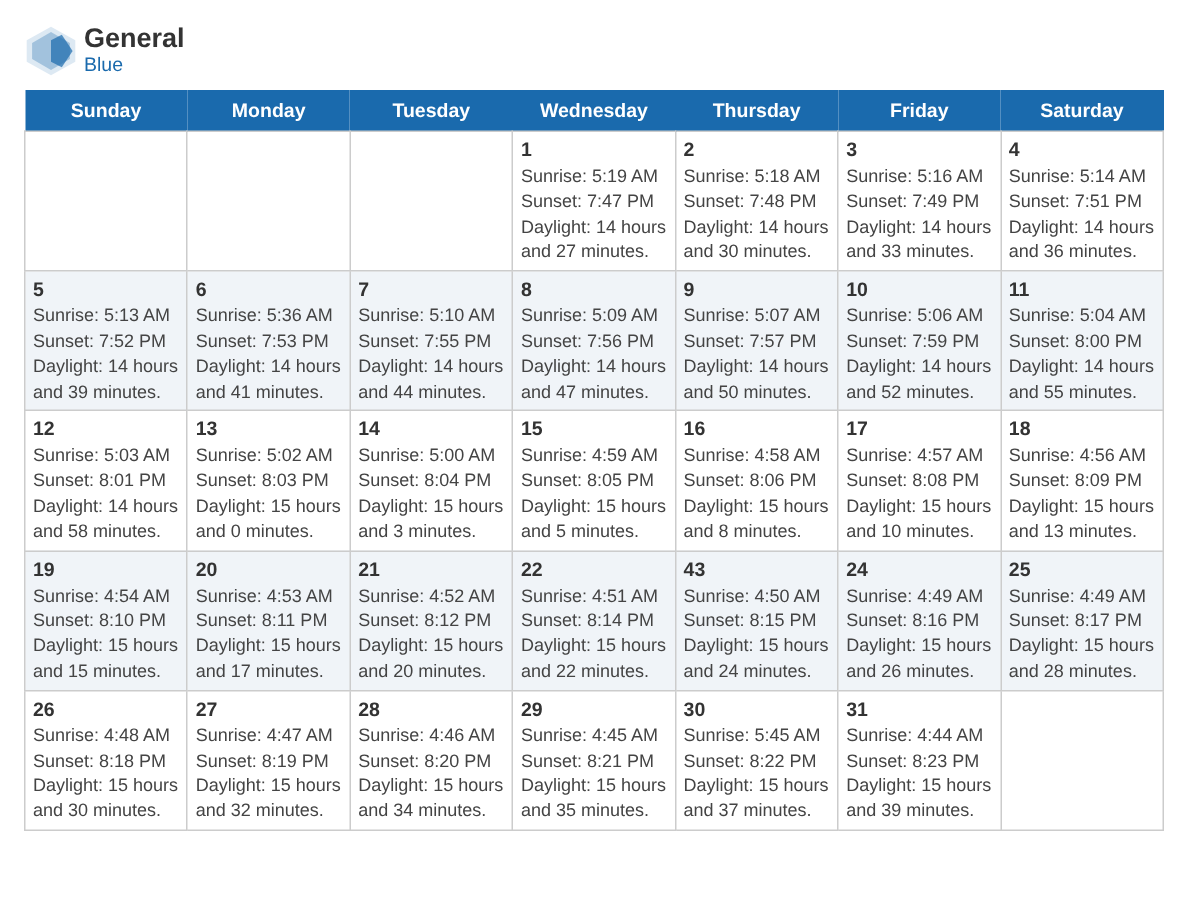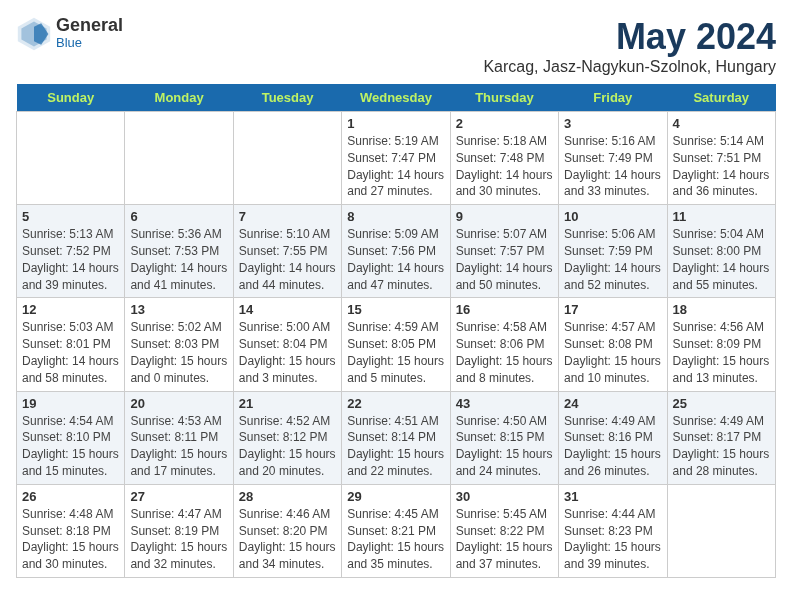--- a/index.html
+++ b/index.html
@@ -53,21 +53,21 @@
       color: #333;
       font-weight: normal;
     }
     table {
       width: 100%;
       border-collapse: collapse;
       table-layout: fixed;
     }
     .day-header {
       background-color: #1a6aad;
-      color: #bef264;
+      color: #ffffff;
       text-align: center;
       padding: 6px 4px;
       font-size: 13px;
       font-weight: bold;
     }
     td {
       border: 1px solid #ccc;
       vertical-align: top;
       padding: 4px 5px;
       font-size: 11px;
@@ -104,24 +104,20 @@
     <svg class="logo-icon" viewBox="0 0 40 40">
       <polygon points="20,2 38,12 38,28 20,38 2,28 2,12" fill="#1a6aad" opacity="0.15"></polygon>
       <polygon points="20,6 34,14 34,26 20,34 6,26 6,14" fill="#1a6aad" opacity="0.3"></polygon>
       <polygon points="28,8 36,20 28,32 20,28 20,12" fill="#1a6aad" opacity="0.7"></polygon>
     </svg>
     <div class="logo-text">
       <span class="logo-general">General</span>
       <span class="logo-blue">Blue</span>
     </div>
   </div>
-  <div class="title-area">
-    <div class="month-title">May 2024</div>
-    <div class="location">Karcag, Jasz-Nagykun-Szolnok, Hungary</div>
-  </div>
 </div>
 
 <table>
   <thead>
     <tr>
     <th class="day-header">Sunday</th>
         <th class="day-header">Monday</th>
         <th class="day-header">Tuesday</th>
         <th class="day-header">Wednesday</th>
         <th class="day-header">Thursday</th>

